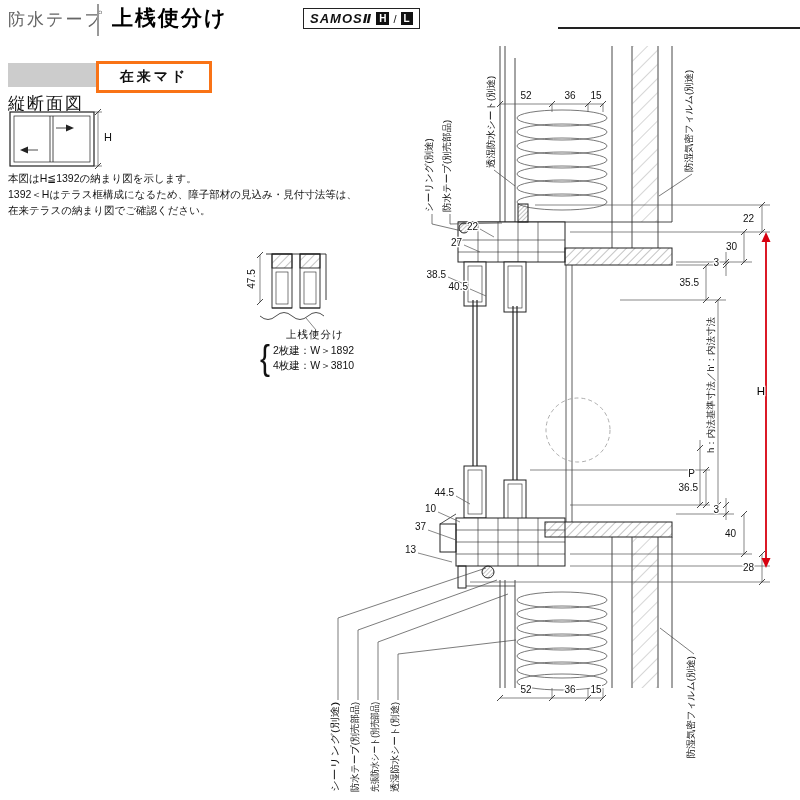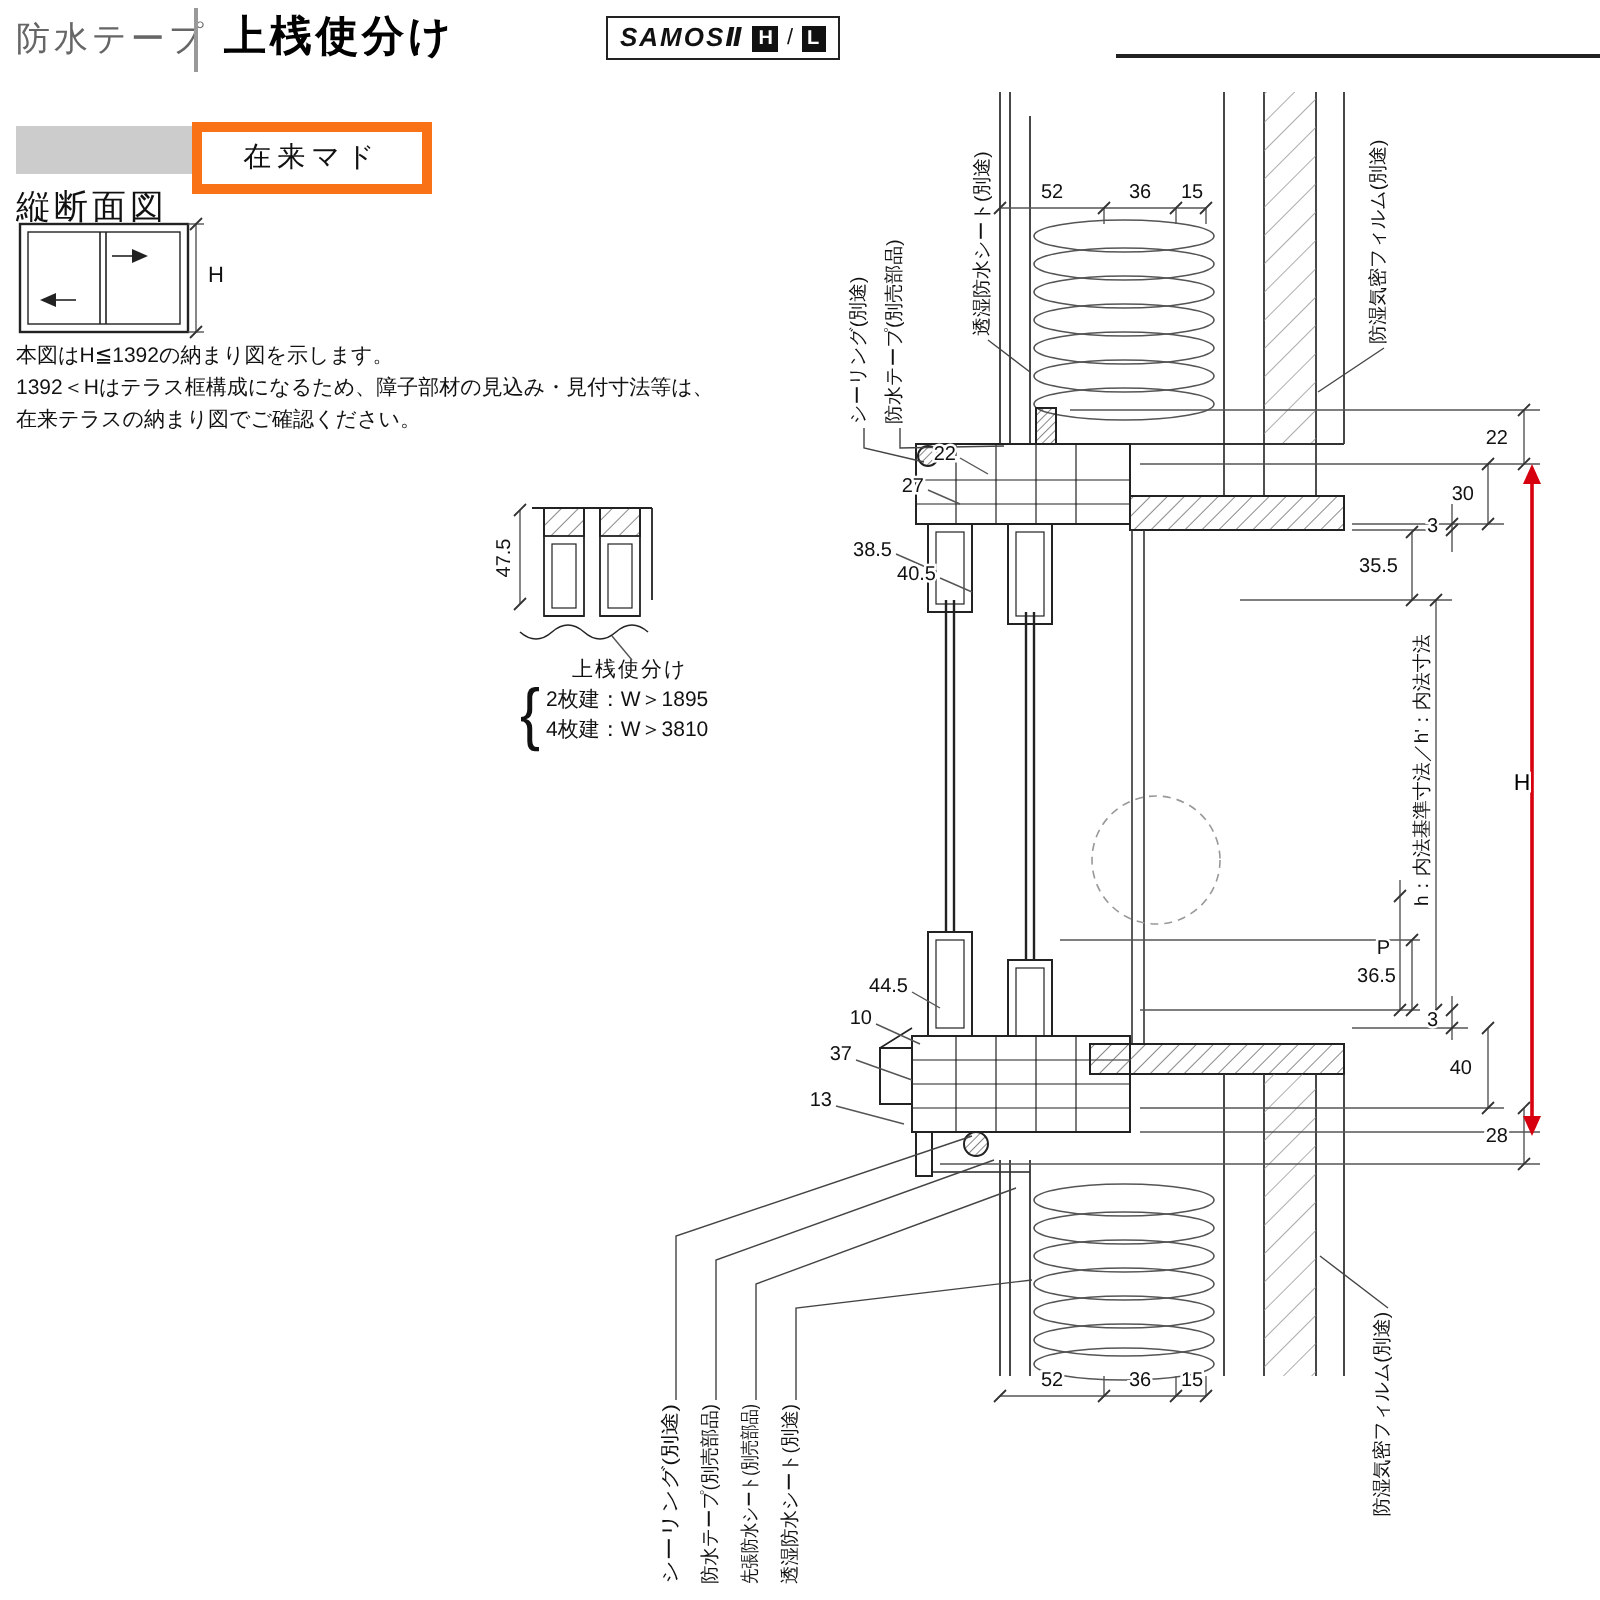--- a/index.html
+++ b/index.html
@@ -9,21 +9,21 @@
   .h-cat{left:8px;top:8px;font-size:17px;color:#666;letter-spacing:2px;}
   .h-div{left:97px;top:4px;width:2px;height:32px;background:#999;}
   .h-title{left:112px;top:4px;font-size:21px;font-weight:bold;color:#000;letter-spacing:2px;}
   .badge{left:303px;top:8px;border:1px solid #222;padding:2px 6px;display:flex;align-items:center;gap:4px;font-size:13px;}
   .badge .s{font-weight:bold;font-style:italic;letter-spacing:1px;}
   .badge .g{background:#111;color:#fff;font-size:10px;line-height:13px;padding:0 3px;font-weight:bold;}
   .badge .sl{font-size:11px;color:#111;}
   .h-right{right:6px;top:4px;font-size:15px;font-weight:bold;letter-spacing:1px;}
   .h-line{left:558px;top:27px;width:242px;border-top:2px solid #222;height:0;}
   .graybar{left:8px;top:63px;width:88px;height:24px;background:#ccc;}
-  .frame-box{left:96px;top:61px;width:110px;height:26px;border:5px solid #f97316;display:flex;align-items:center;justify-content:center;font-size:14px;letter-spacing:3px;background:#fff;}
+  .frame-box{left:96px;top:61px;width:110px;height:26px;border:3px solid #f97316;display:flex;align-items:center;justify-content:center;font-size:14px;letter-spacing:3px;background:#fff;font-weight:bold;}
   .section-label{left:8px;top:92px;font-size:17px;letter-spacing:2px;font-family:Liberation Mono, monospace;}
   .note{left:8px;top:170px;font-size:10.5px;line-height:16px;white-space:nowrap;}
   .detail-text{left:260px;top:328px;font-size:10.5px;}
   .detail-title{margin-left:26px;margin-bottom:1px;letter-spacing:1px;}
   .detail-row{display:flex;align-items:center;}
   .brace{font-size:30px;font-weight:300;line-height:30px;transform:scaleY(1.15);margin-right:3px;}
   .detail-lines div{line-height:15px;}
   svg.draw{position:absolute;left:0;top:0;}
   .dim{font-size:10px;fill:#111;stroke:#fff;stroke-width:2.5px;paint-order:stroke;}
   .dimB{font-size:11.5px;fill:#000;stroke:#fff;stroke-width:2.5px;paint-order:stroke;}
@@ -53,21 +53,21 @@
     <div>本図はH≦1392の納まり図を示します。</div>
     <div>1392＜Hはテラス框構成になるため、障子部材の見込み・見付寸法等は、</div>
     <div>在来テラスの納まり図でご確認ください。</div>
   </div>
 
   <div class="abs detail-text">
     <div class="detail-title">上桟使分け</div>
     <div class="detail-row">
       <span class="brace">{</span>
       <div class="detail-lines">
-        <div>2枚建：W＞1895</div>
+        <div>2枚建：W＞1892</div>
         <div>4枚建：W＞3810</div>
       </div>
     </div>
   </div>
 
   <svg class="draw" width="800" height="800" viewBox="0 0 800 800">
     <defs>
       <pattern id="hatch" width="6" height="6" patternUnits="userSpaceOnUse" patternTransform="rotate(45)">
         <line x1="0" y1="0" x2="0" y2="6" stroke="#555" stroke-width="0.7"></line>
       </pattern>

